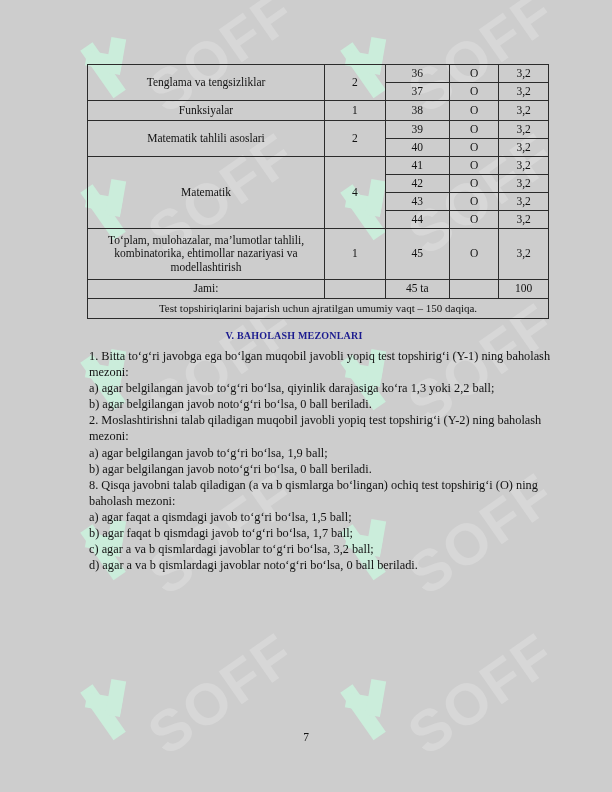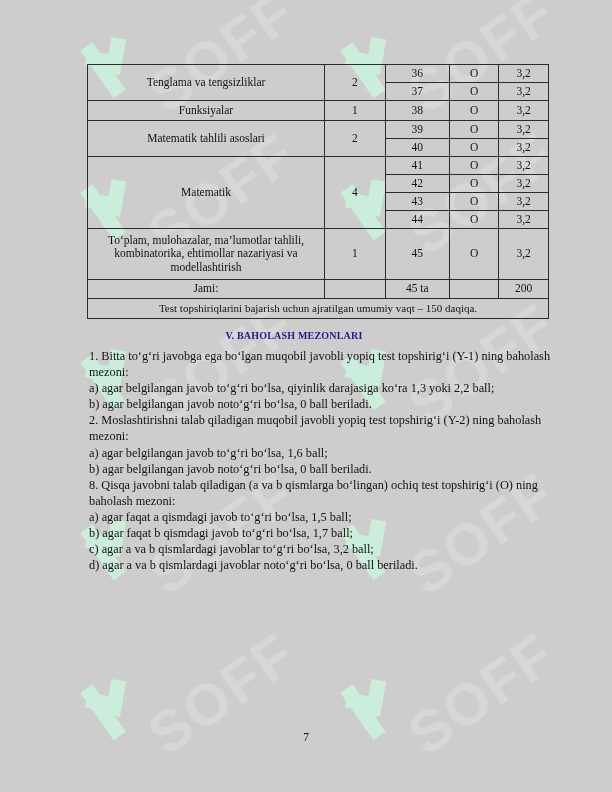--- a/index.html
+++ b/index.html
@@ -267,38 +267,38 @@
         <td class="qnum">45</td>
         <td class="qtype">O</td>
         <td class="score">3,2</td>
       </tr>
 
       <tr>
         <td class="topic jami-label">Jami:</td>
         <td class="count blank"></td>
         <td class="qnum">45 ta</td>
         <td class="qtype blank"></td>
-        <td class="score">200</td>
+        <td class="score">100</td>
       </tr>
 
       <tr>
         <td class="footnote" colspan="5">Test topshiriqlarini bajarish uchun ajratilgan umumiy vaqt – 150 daqiqa.</td>
       </tr>
 
     </tbody>
   </table>
 
   <div class="section-title">V. BAHOLASH MEZONLARI</div>
 
   <div id="prose">
     <p>1. Bitta to‘g‘ri javobga ega bo‘lgan muqobil javobli yopiq test topshirig‘i (Y-1) ning baholash mezoni:</p>
     <p>a) agar belgilangan javob to‘g‘ri bo‘lsa, qiyinlik darajasiga ko‘ra 1,3 yoki 2,2 ball;</p>
     <p>b) agar belgilangan javob noto‘g‘ri bo‘lsa, 0 ball beriladi.</p>
     <p>2. Moslashtirishni talab qiladigan muqobil javobli yopiq test topshirig‘i (Y-2) ning baholash mezoni:</p>
-    <p>a) agar belgilangan javob to‘g‘ri bo‘lsa, 1,6 ball;</p>
+    <p>a) agar belgilangan javob to‘g‘ri bo‘lsa, 1,9 ball;</p>
     <p>b) agar belgilangan javob noto‘g‘ri bo‘lsa, 0 ball beriladi.</p>
     <p>8. Qisqa javobni talab qiladigan (a va b qismlarga bo‘lingan) ochiq test topshirig‘i (O) ning baholash mezoni:</p>
     <p>a) agar faqat a qismdagi javob to‘g‘ri bo‘lsa, 1,5 ball;</p>
     <p>b) agar faqat b qismdagi javob to‘g‘ri bo‘lsa, 1,7 ball;</p>
     <p>c) agar a va b qismlardagi javoblar to‘g‘ri bo‘lsa, 3,2 ball;</p>
     <p>d) agar a va b qismlardagi javoblar noto‘g‘ri bo‘lsa, 0 ball beriladi.</p>
   </div>
 
   <div class="page-number">7</div>
 

